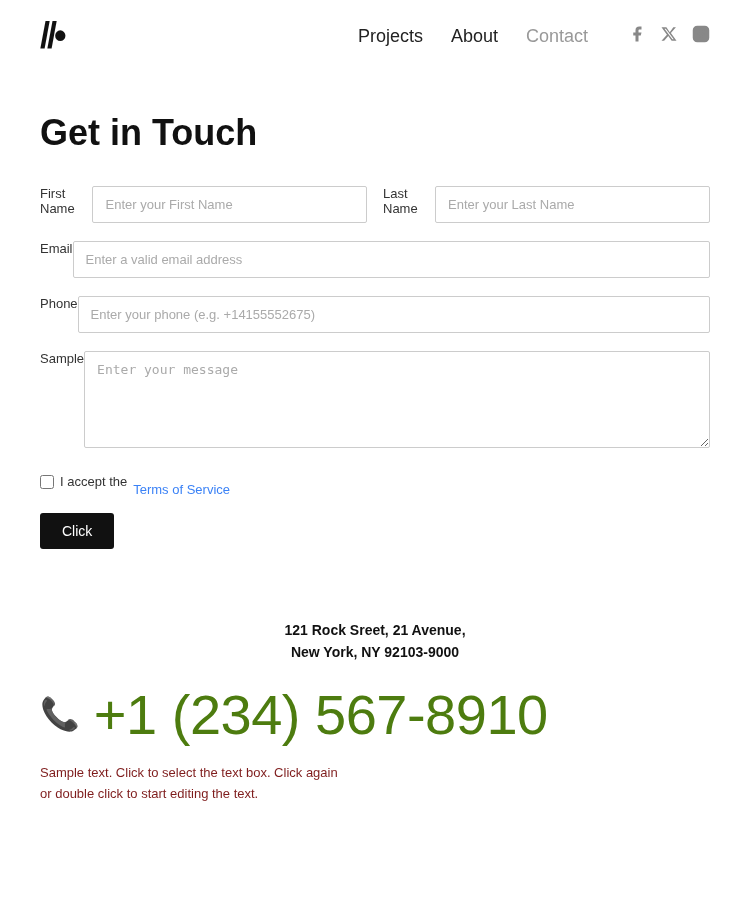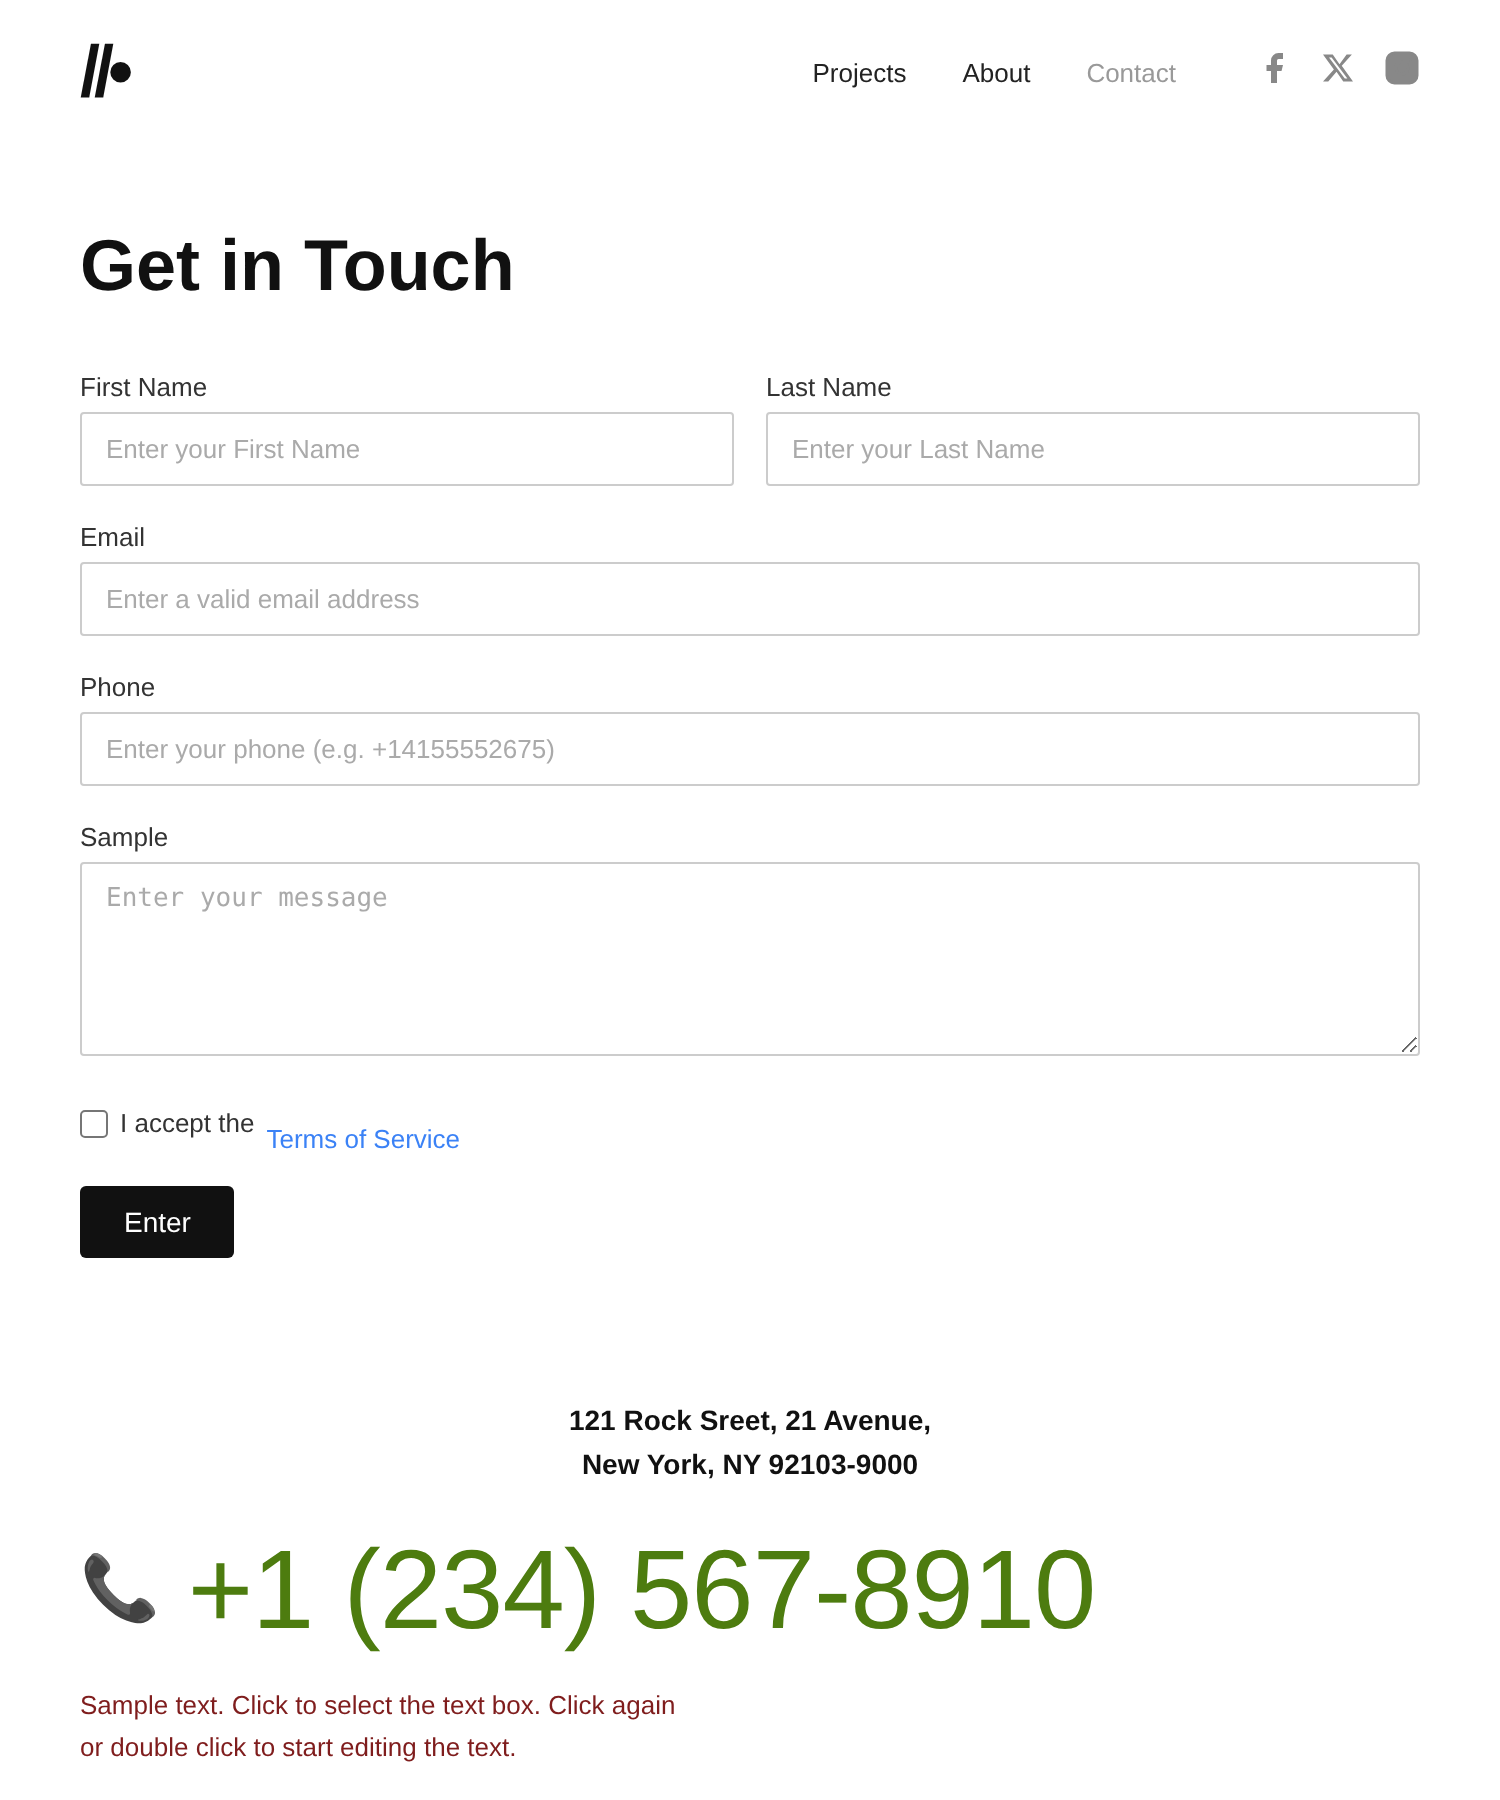--- a/index.html
+++ b/index.html
@@ -3,32 +3,32 @@
   <meta charset="utf-8">
   <style>
     * { box-sizing: border-box; margin: 0; padding: 0; }
     body { font-family: -apple-system, BlinkMacSystemFont, 'Segoe UI', Arial, sans-serif; background: #fff; color: #222; width: 750px; min-height: 900px; }
 
     
     nav { display: flex; align-items: center; padding: 18px 40px; border-bottom: none; }
     .logo { display: flex; align-items: center; margin-right: auto; }
     .logo-svg { width: 52px; height: 36px; }
     .nav-links { display: flex; gap: 28px; align-items: center; }
-    .nav-links a { text-decoration: none; color: #222; font-size: 13px; }
+    .nav-links a { text-decoration: none; color: #222; font-size: 18px; }
     .nav-links a.contact { color: #999; }
     .nav-social { display: flex; gap: 14px; align-items: center; margin-left: 40px; }
     .nav-social svg { width: 18px; height: 18px; fill: #888; }
 
     
     .main { padding: 40px 40px 30px 40px; }
     h1 { font-size: 36px; font-weight: 700; margin-bottom: 32px; color: #111; }
 
     
     .form-row { display: flex; gap: 16px; margin-bottom: 18px; }
-    .form-group { display: flex; flex-direction: column; flex: 1; }
+    .form-group { display: flex; flex-direction: row; flex: 1; }
     .form-group label { font-size: 13px; color: #333; margin-bottom: 5px; }
     .form-group input, .form-group textarea {
       border: 1px solid #ccc;
       border-radius: 2px;
       padding: 10px 12px;
       font-size: 13px;
       color: #333;
       outline: none;
       width: 100%;
       background: #fff;
@@ -124,21 +124,21 @@
       <label>Sample</label>
       <textarea rows="5" placeholder="Enter your message" style=""></textarea>
     </div>
 
     <div class="tos-row">
       <input type="checkbox" style="">
       <span>I accept the </span>
         <a href="#">Terms of Service</a>
     </div>
 
-    <button type="submit" class="submit-btn">Enter</button>
+    <button type="submit" class="submit-btn">Click</button>
   </form>
 </div>
 
 <div class="contact-info">
   <div class="address">
     <div>121 Rock Sreet, 21 Avenue,</div>
     <div>New York, NY 92103-9000</div>
   </div>
   <div class="phone-row">
     <span class="phone-icon">📞</span>

